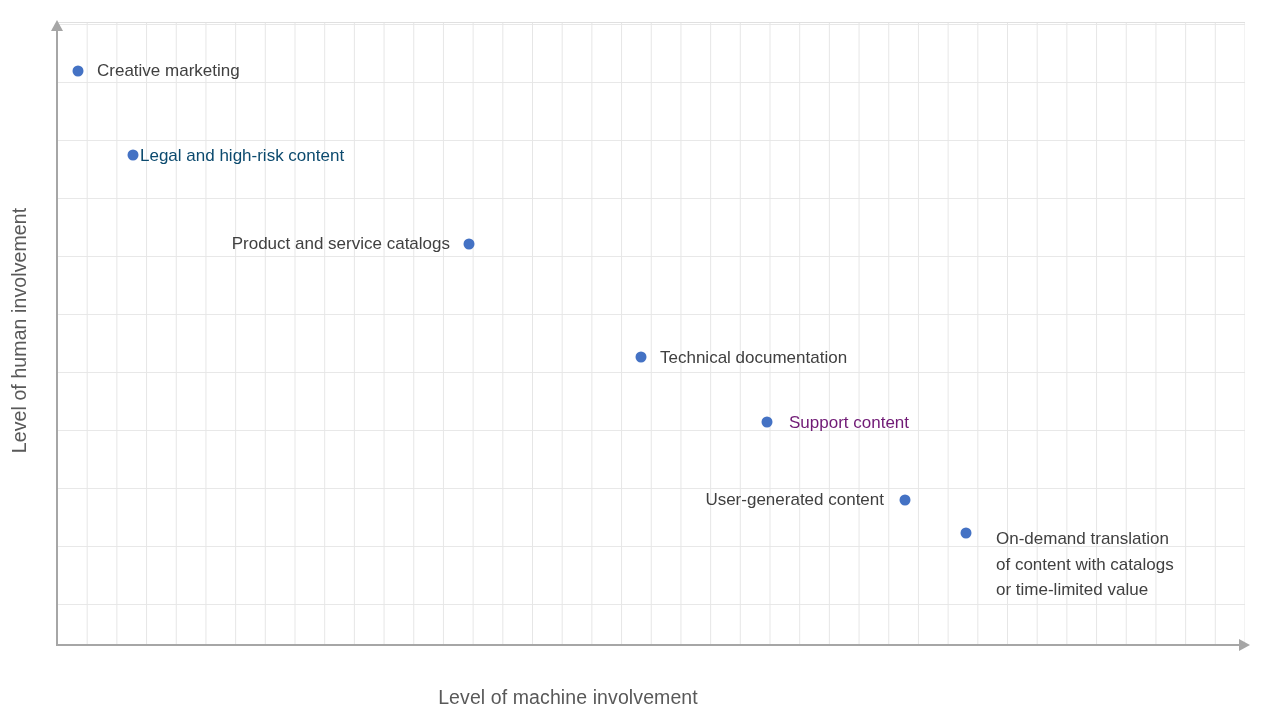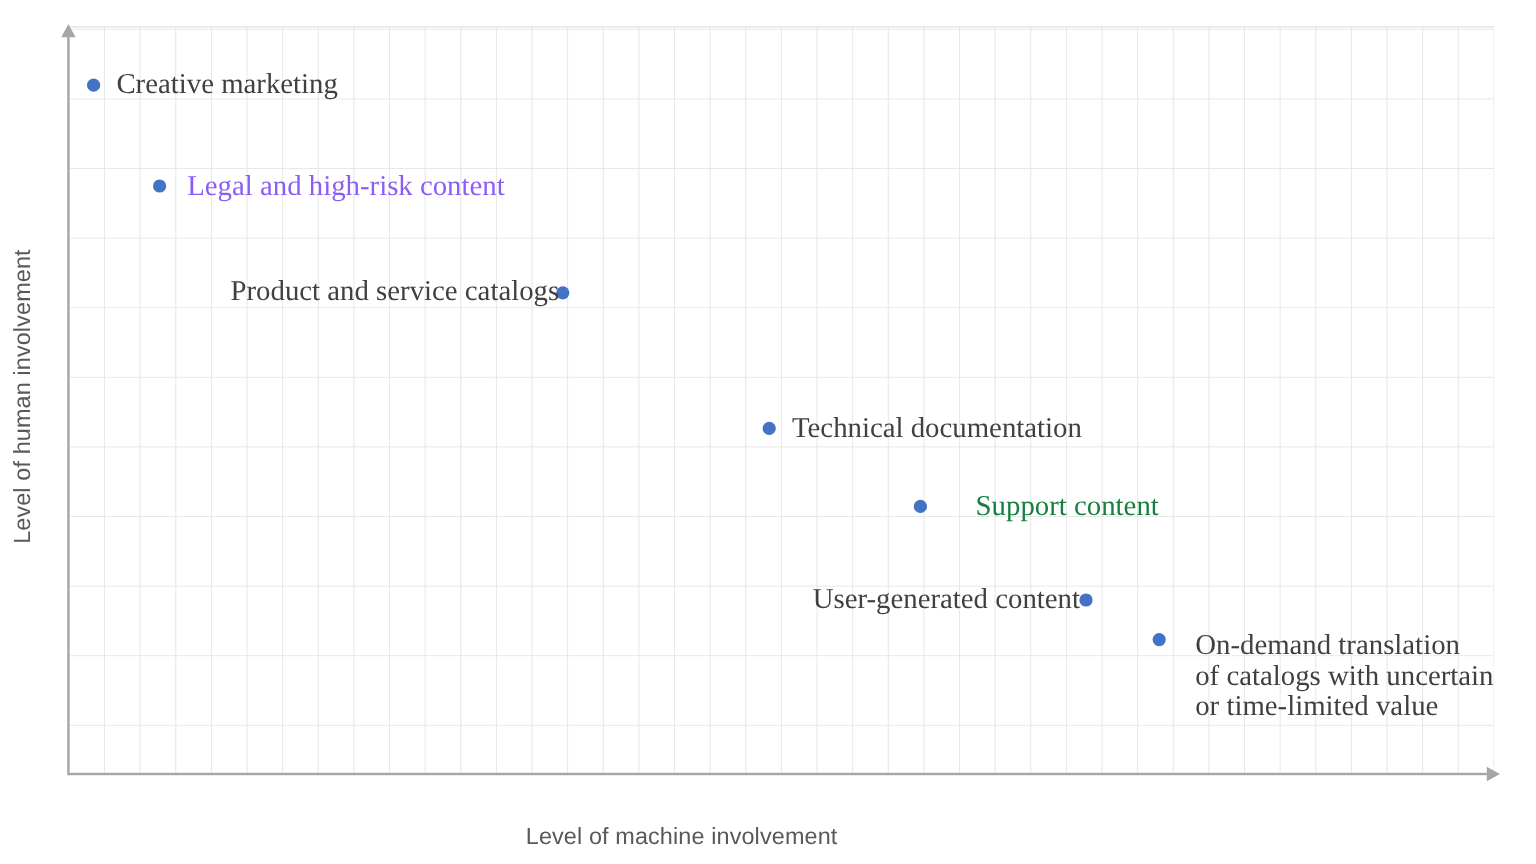--- a/index.html
+++ b/index.html
@@ -115,33 +115,31 @@
   .point {
     position: absolute;
     width: 11px;
     height: 11px;
     border-radius: 50%;
     background: #4472c4;
     transform: translate(-50%, -50%);
   }
   .point-label {
     position: absolute;
-    font-size: 24px;
+    font-size: 17px;
     line-height: 25.5px;
     color: #404040;
     white-space: pre;
-    font-family: Liberation Serif, serif;
   }
   .point-label.to-right {
     transform: translateY(-50%);
   }
   .point-label.to-left {
     transform: translate(-100%, -50%);
     text-align: right;
-    margin-left: 16px;
   }
   .point-label.multiline {
     white-space: pre-line;
   }
 </style>
 </head>
 <body>
 
 <div id="canvas">
 
@@ -156,28 +154,28 @@
   <div class="axis-title-y-wrap">
     <div class="axis-title-y">Level of human involvement</div>
   </div>
 
   <div class="axis-title-x">Level of machine involvement</div>
 
   <div id="points-layer">
       <div class="point" style="left: 78px; top: 71px; background: rgb(68, 114, 196);"></div>
       <div class="point-label to-right" style="left: 97px; top: 71px; color: rgb(64, 64, 64);">Creative marketing</div>
       <div class="point" style="left: 133px; top: 155px; background: rgb(68, 114, 196);"></div>
-      <div class="point-label to-right" style="left: 156px; top: 156px; color: #8b5cf6;">Legal and high-risk content</div>
+      <div class="point-label to-right" style="left: 140px; top: 156px; color: #0c4a6e;">Legal and high-risk content</div>
       <div class="point" style="left: 469px; top: 244px; background: rgb(68, 114, 196);"></div>
       <div class="point-label to-left" style="left: 450px; top: 244px; color: rgb(64, 64, 64);">Product and service catalogs</div>
       <div class="point" style="left: 641px; top: 357px; background: rgb(68, 114, 196);"></div>
       <div class="point-label to-right" style="left: 660px; top: 358px; color: rgb(64, 64, 64); text-align: center;">Technical documentation</div>
       <div class="point" style="left: 767px; top: 422px; background: rgb(68, 114, 196);"></div>
-      <div class="point-label to-right" style="left: 789px; top: 423px; color: #15803d; margin-left: 24px;">Support content</div>
+      <div class="point-label to-right" style="left: 789px; top: 423px; color: #701a75;">Support content</div>
       <div class="point" style="left: 905px; top: 500px; background: rgb(68, 114, 196);"></div>
       <div class="point-label to-left" style="left: 884px; top: 500px; color: rgb(64, 64, 64); text-align: right;">User-generated content</div>
       <div class="point" style="left: 966px; top: 533px; background: rgb(68, 114, 196);"></div>
       <div class="point-label to-right multiline" style="left: 996px; top: 564px; color: rgb(64, 64, 64);">On-demand translation
-of catalogs with uncertain
+of content with catalogs
 or time-limited value</div>
     </div>
 
 </div>
 
 </body></html>

